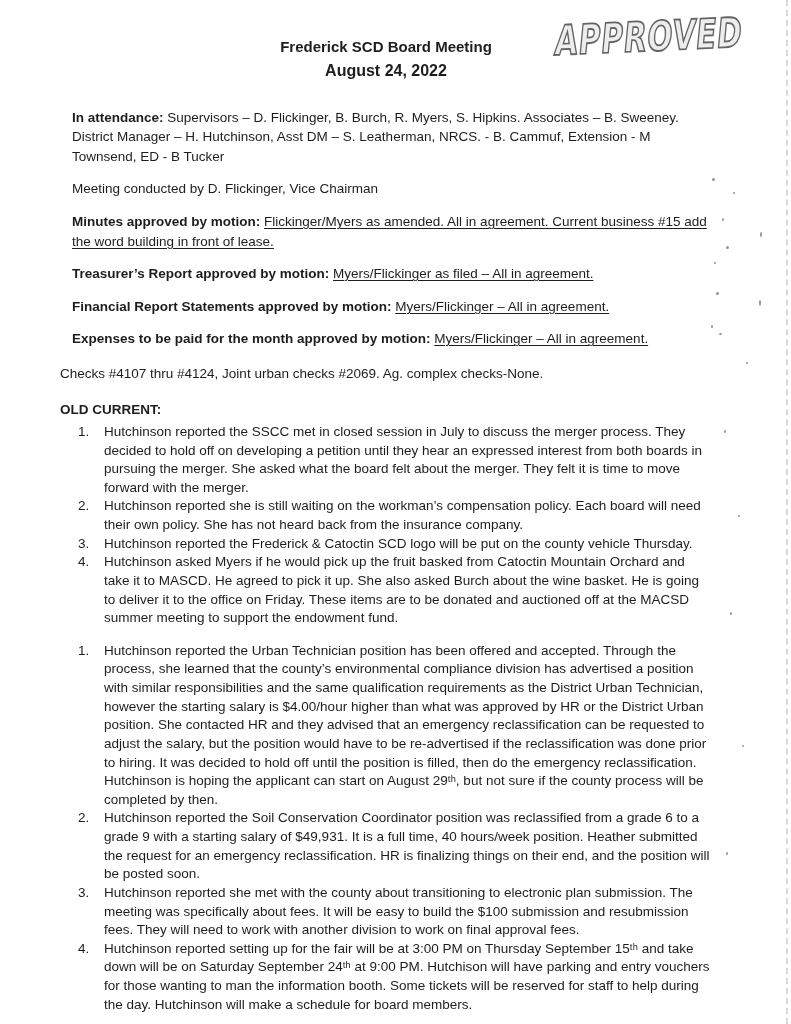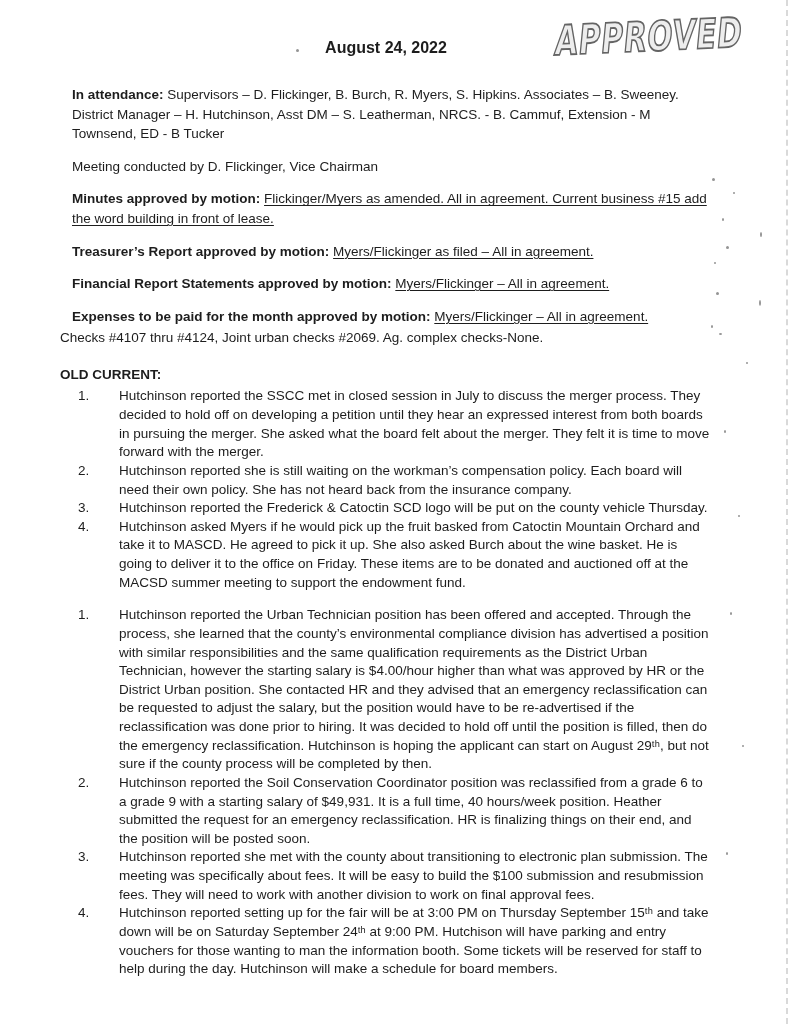--- a/index.html
+++ b/index.html
@@ -14,26 +14,26 @@
     line-height:1.45;
     box-sizing:border-box;
     padding:36px 79px 0 60px;
     overflow:hidden;
   }
   .title { font-size:15px; font-weight:bold; text-align:center; margin:0; line-height:1.5; }
   .date  { font-size:16px; font-weight:bold; text-align:center; margin:0 0 26px 0; }
   .para  { margin:0 0 13px 12px; }
   .para b { font-weight:bold; }
   .u { text-decoration:underline; text-underline-offset:2px; text-decoration-thickness:1.3px; }
-  .checks { margin:2px 0 17px 0; }
+  .checks { margin:15px 0 17px 0; }
   .sec-heading { font-size:13.5px; font-weight:bold; margin:0 0 3px 0; }
   .mlist { list-style:none; margin:0 0 14px 0; padding:0; line-height:1.38; }
   .mlist li { display:flex; padding-left:18px; }
   .mlist .num { flex:none; width:26px; }
-  .mlist .itext { flex:1;margin-left:15px; }
+  .mlist .itext { flex:1; }
   .stamp {
     position:absolute; top:12px; right:46px;
     font-family:"DejaVu Sans", sans-serif;
     font-weight:700; font-size:38px; line-height:1;
     letter-spacing:1px;
     transform: rotate(-2.5deg) skewX(-8deg) scale(0.78, 1.08);
     transform-origin: top right;
     color: rgba(90,90,90,0.12);
     -webkit-text-stroke: 1.7px #4f4f4f;
     opacity:0.88;
@@ -45,20 +45,21 @@
   }
   .speck { position:absolute; background:#5a5a5a; border-radius:50%; opacity:0.65; }
 </style>
 </head>
 <body>
 
 <div class="page">
 
   <div class="stamp">APPROVED</div>
 
+  <h1 class="title">Frederick SCD Board Meeting</h1>
   <div class="date">August 24, 2022</div>
 
   <p class="para"><b>In attendance:</b><span> Supervisors – D. Flickinger, B. Burch, R. Myers, S. Hipkins. Associates – B. Sweeney. District Manager – H. Hutchinson, Asst DM – S. Leatherman, NRCS. - B. Cammuf, Extension - M Townsend, ED - B Tucker</span></p>
 
   <p class="para">Meeting conducted by D. Flickinger, Vice Chairman</p>
 
   <p class="para"><b>Minutes approved by motion:</b> <span class="u">Flickinger/Myers as amended. All in agreement. Current business #15 add the word building in front of lease.</span></p>
 
   <p class="para"><b>Treasurer’s Report approved by motion:</b> <span class="u">Myers/Flickinger as filed – All in agreement.</span></p>
 

